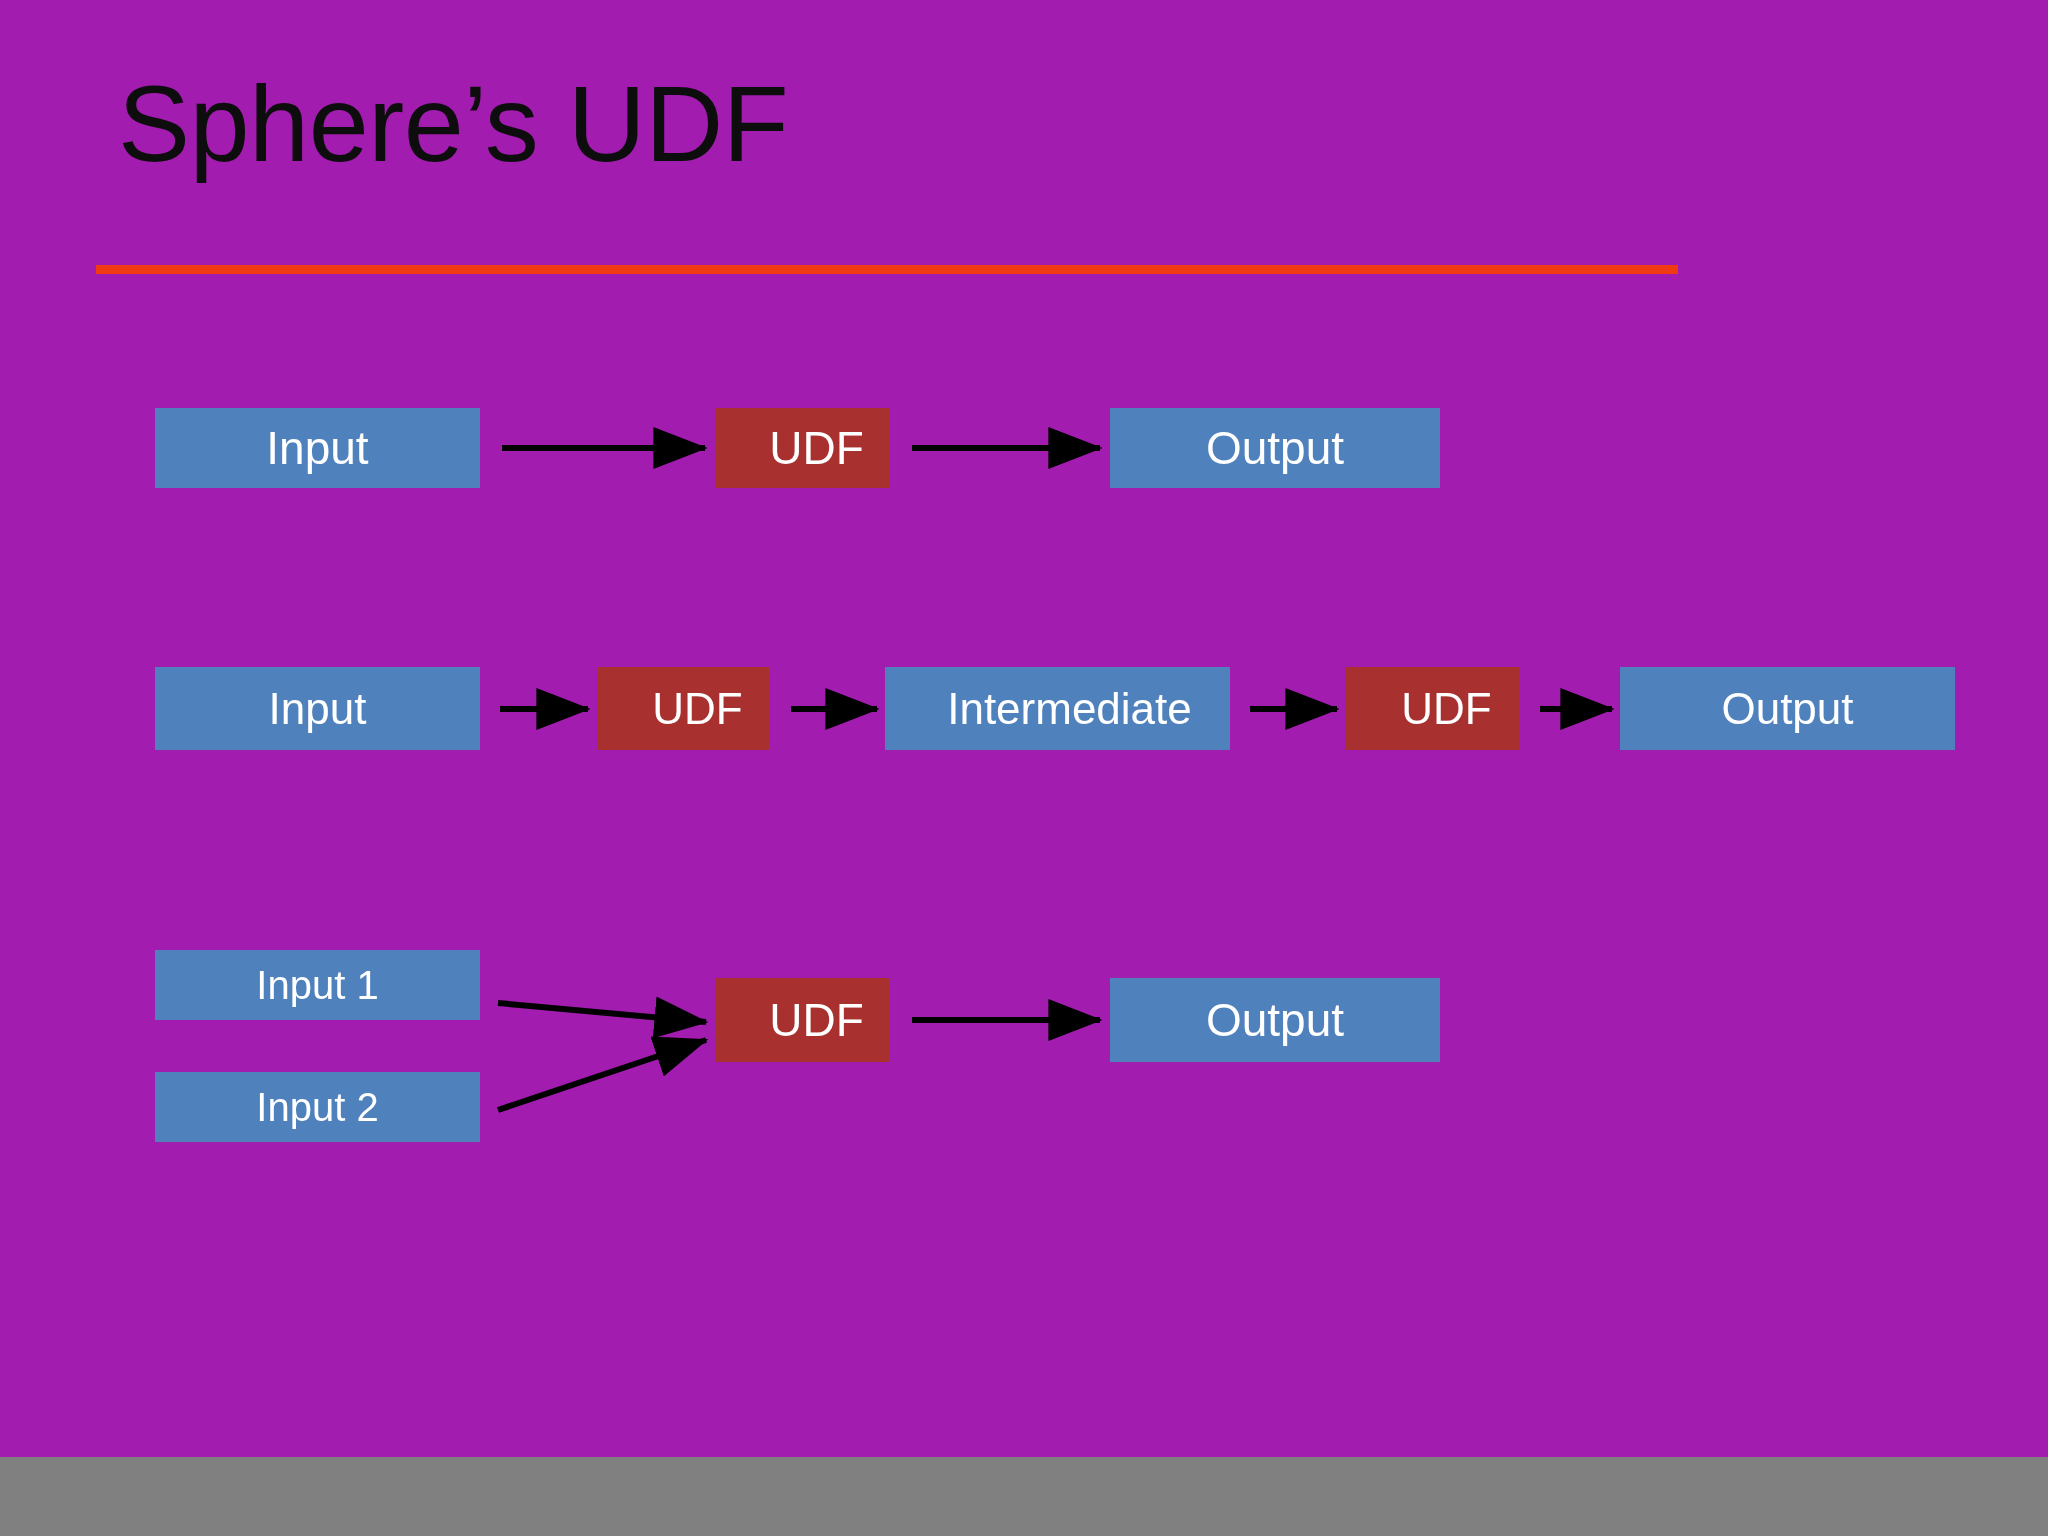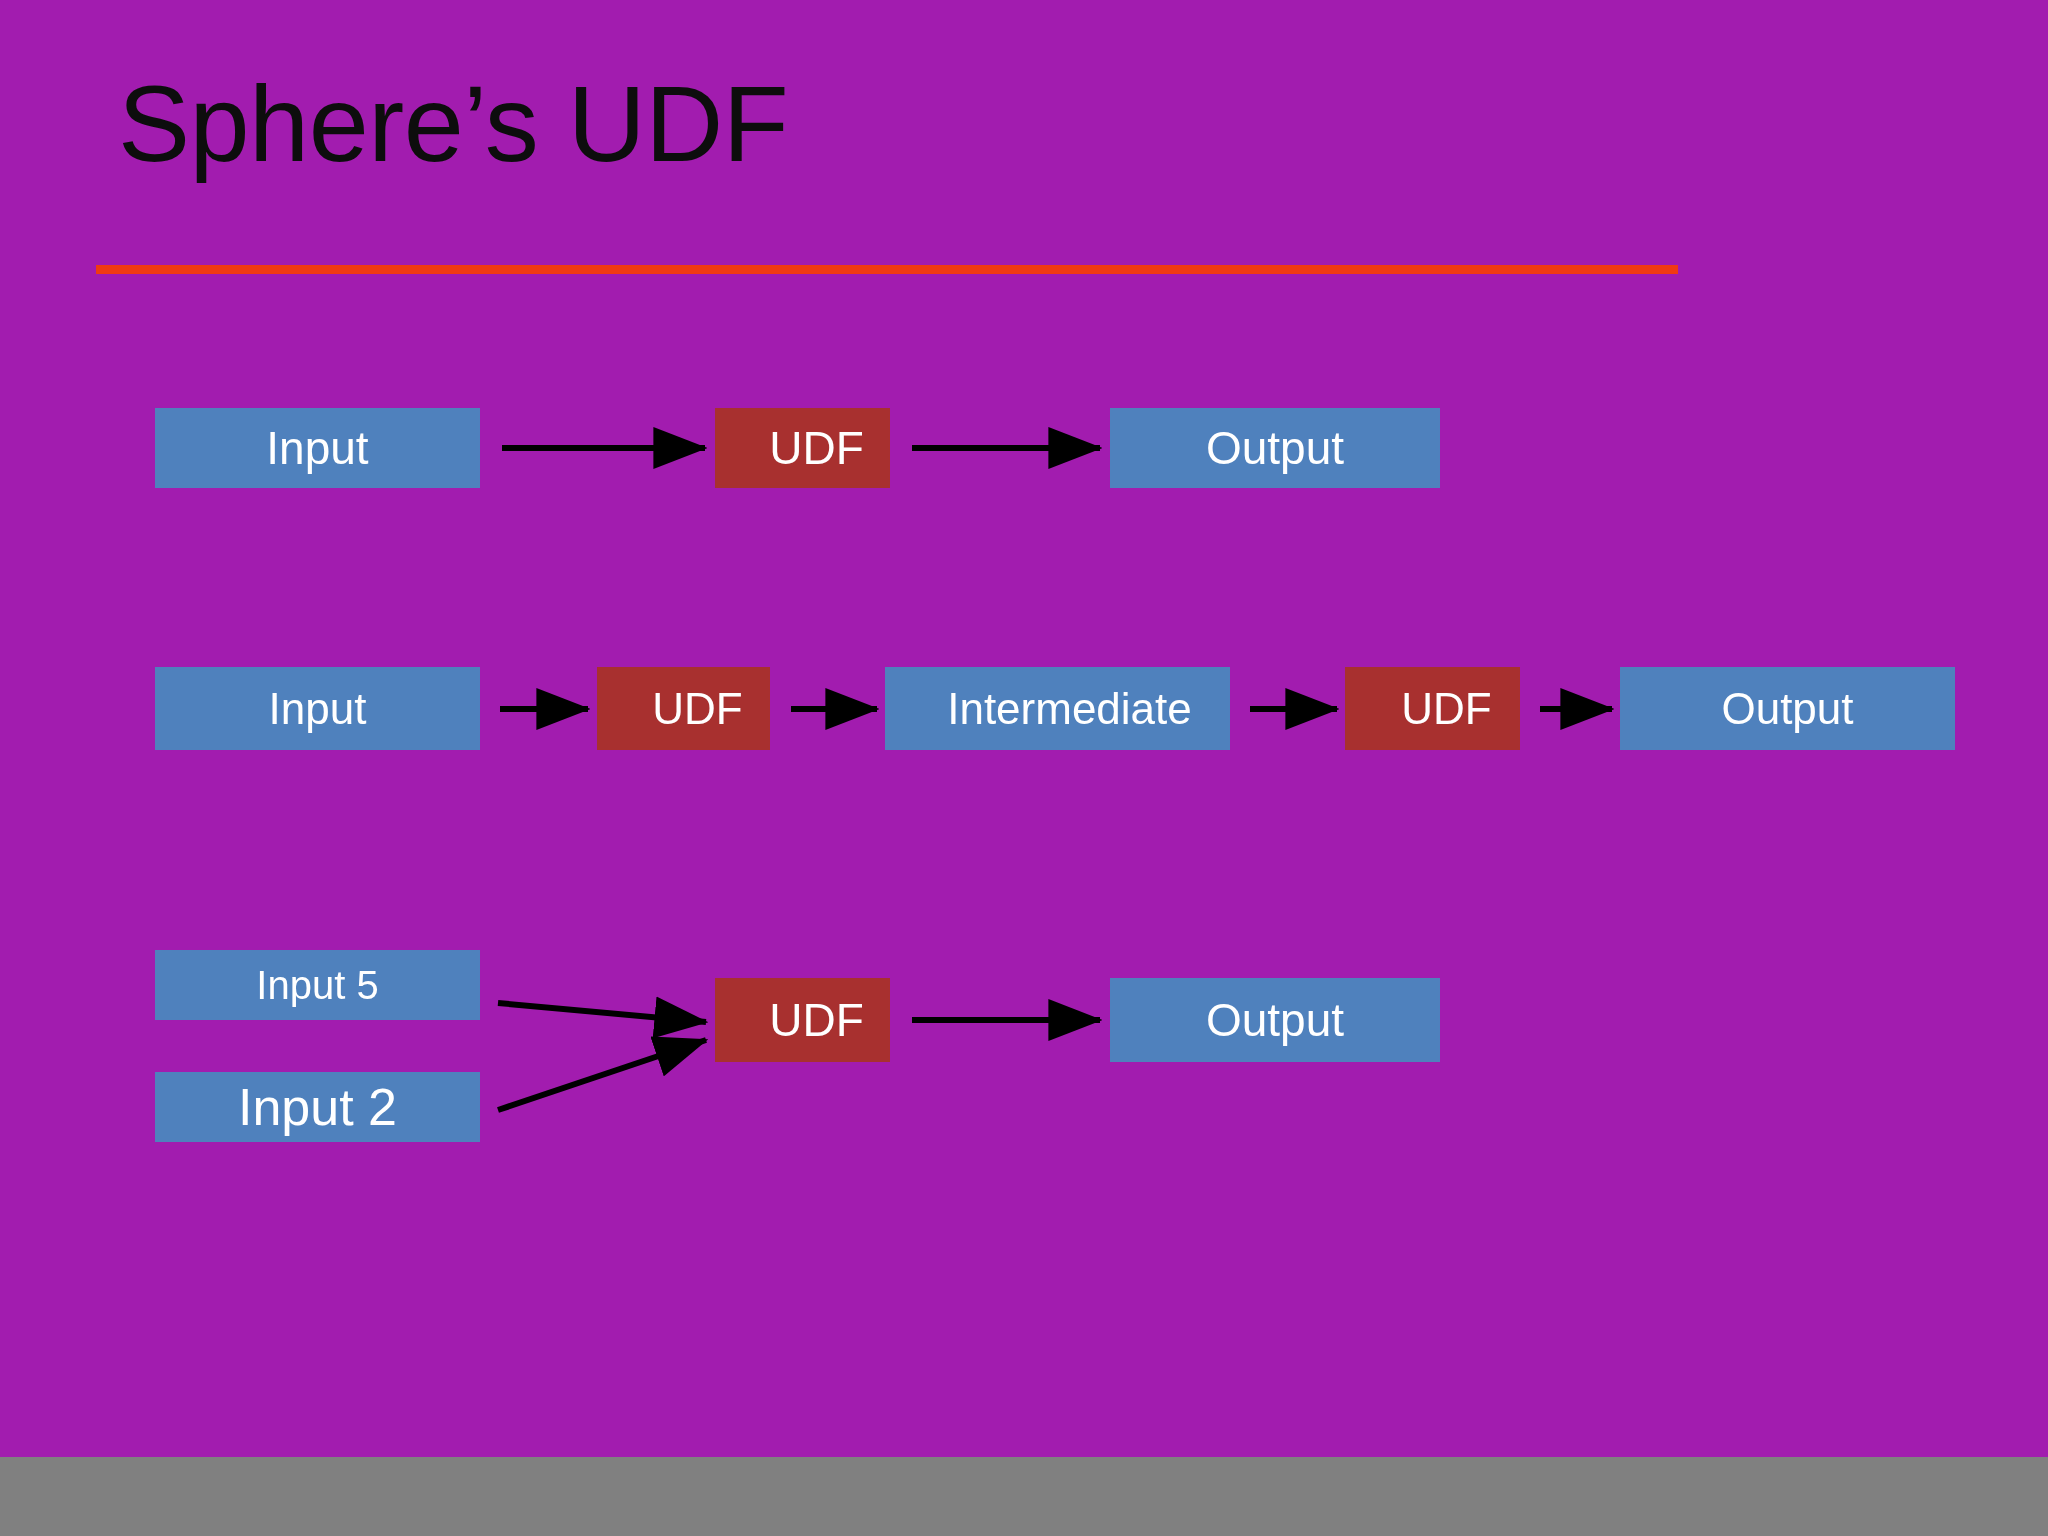--- a/index.html
+++ b/index.html
@@ -87,21 +87,21 @@
   
   .r2 { top: 667px; height: 83px; font-size: 44px; }
   #n-r2-input  { left: 155px;  width: 325px; }
   #n-r2-udf1   { left: 597px;  width: 173px; }
   #n-r2-inter  { left: 885px;  width: 345px; padding-left: 24px; }
   #n-r2-udf2   { left: 1345px; width: 175px; }
   #n-r2-output { left: 1620px; width: 335px; }
 
   
   #n-r3-input1 { left: 155px;  top: 950px;  width: 325px; height: 70px; font-size: 40px; }
-  #n-r3-input2 { left: 155px;  top: 1072px; width: 325px; height: 70px; font-size: 52px; }
+  #n-r3-input2 { left: 155px;  top: 1072px; width: 325px; height: 70px; font-size: 40px; }
   #n-r3-udf    { left: 715px;  top: 978px;  width: 175px; height: 84px; font-size: 46px; }
   #n-r3-output { left: 1110px; top: 978px;  width: 330px; height: 84px; font-size: 46px; }
 </style>
 </head>
 <body>
 
 <div id="slide">
 
   <div id="title">Sphere’s UDF</div>
 
@@ -129,21 +129,21 @@
       <span>Intermediate</span>
     </div>
     <div class="node red r2" id="n-r2-udf2">
       <span>UDF</span>
     </div>
     <div class="node blue r2" id="n-r2-output">
       <span>Output</span>
     </div>
 
     <div class="node blue" id="n-r3-input1">
-      <span>Input 5</span>
+      <span>Input 1</span>
     </div>
     <div class="node blue" id="n-r3-input2">
       <span>Input 2</span>
     </div>
     <div class="node red" id="n-r3-udf">
       <span>UDF</span>
     </div>
     <div class="node blue" id="n-r3-output">
       <span>Output</span>
     </div>

